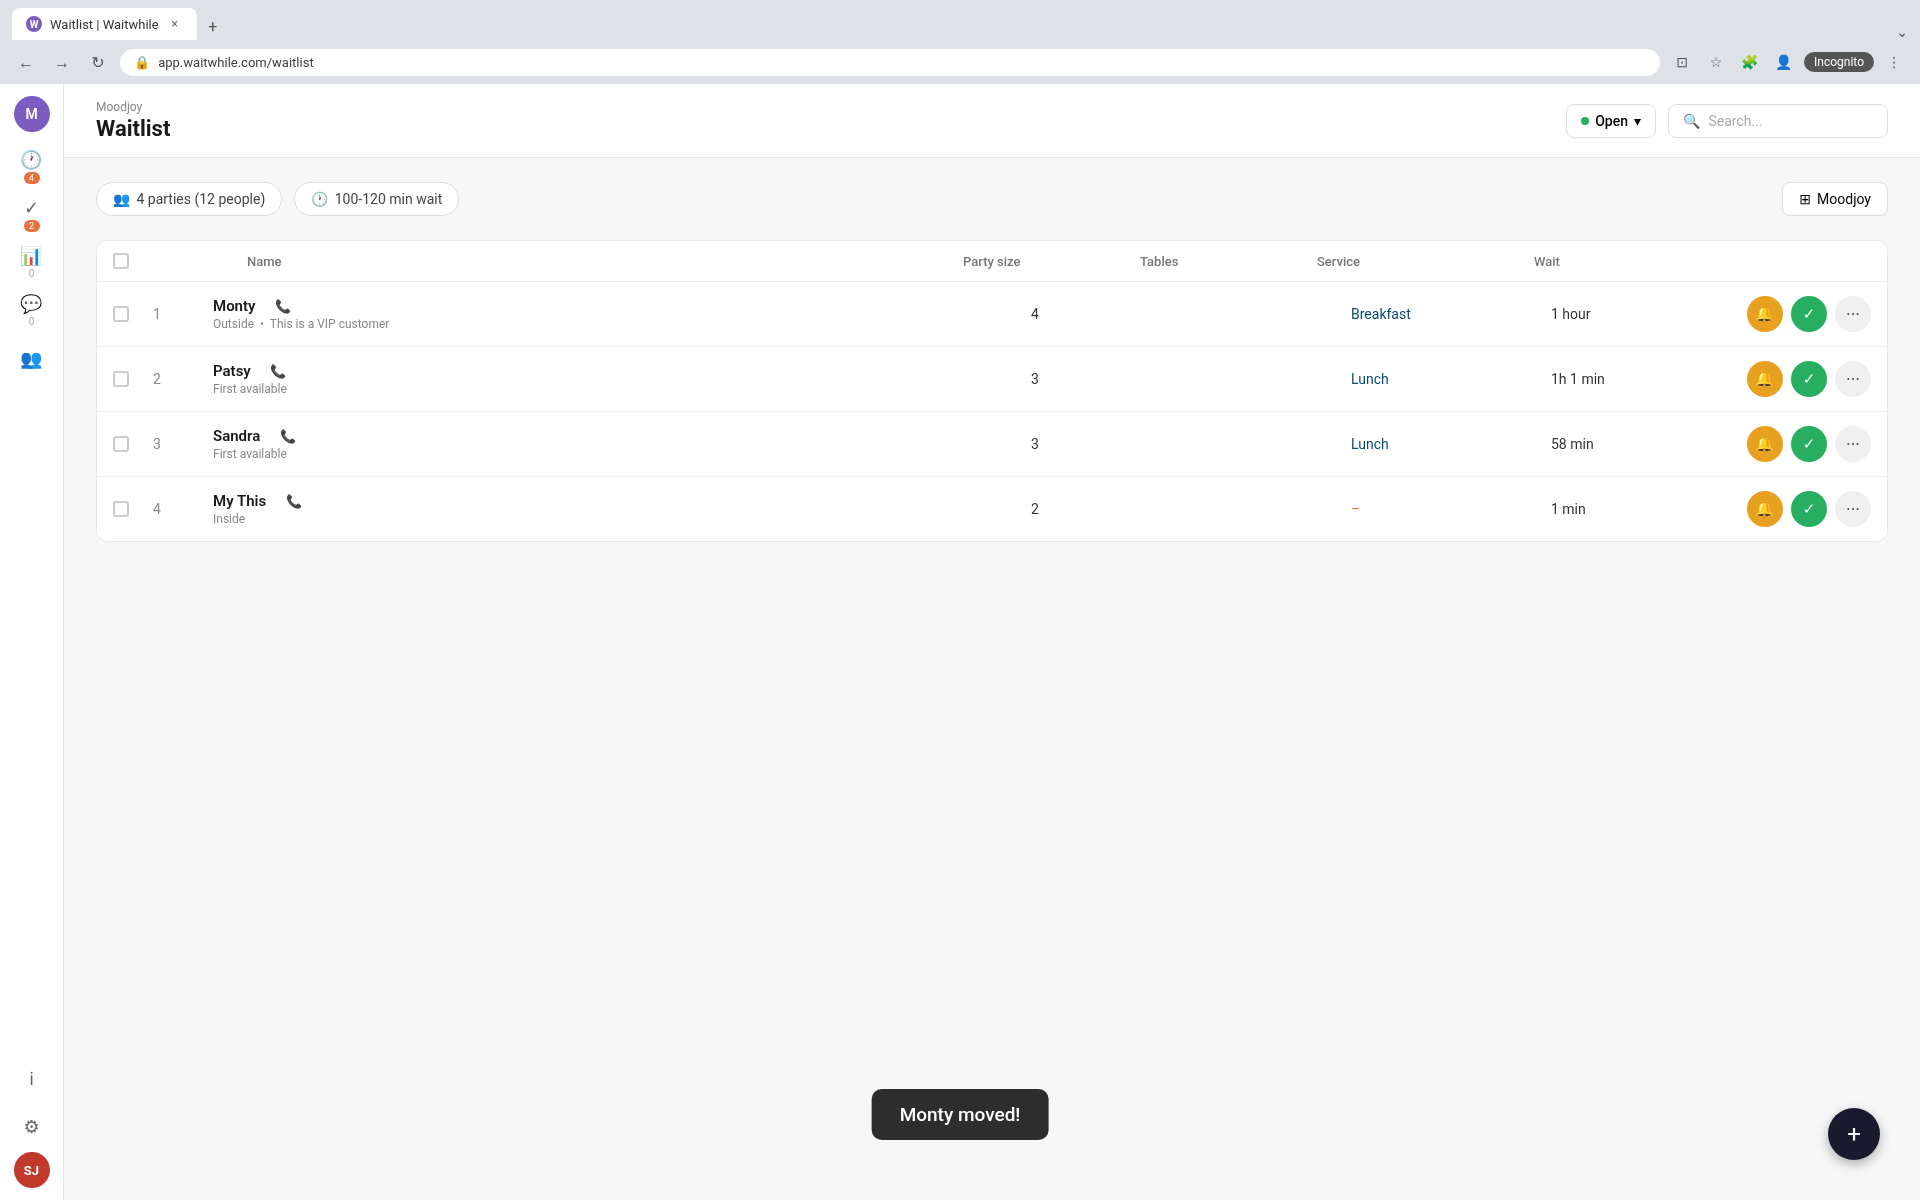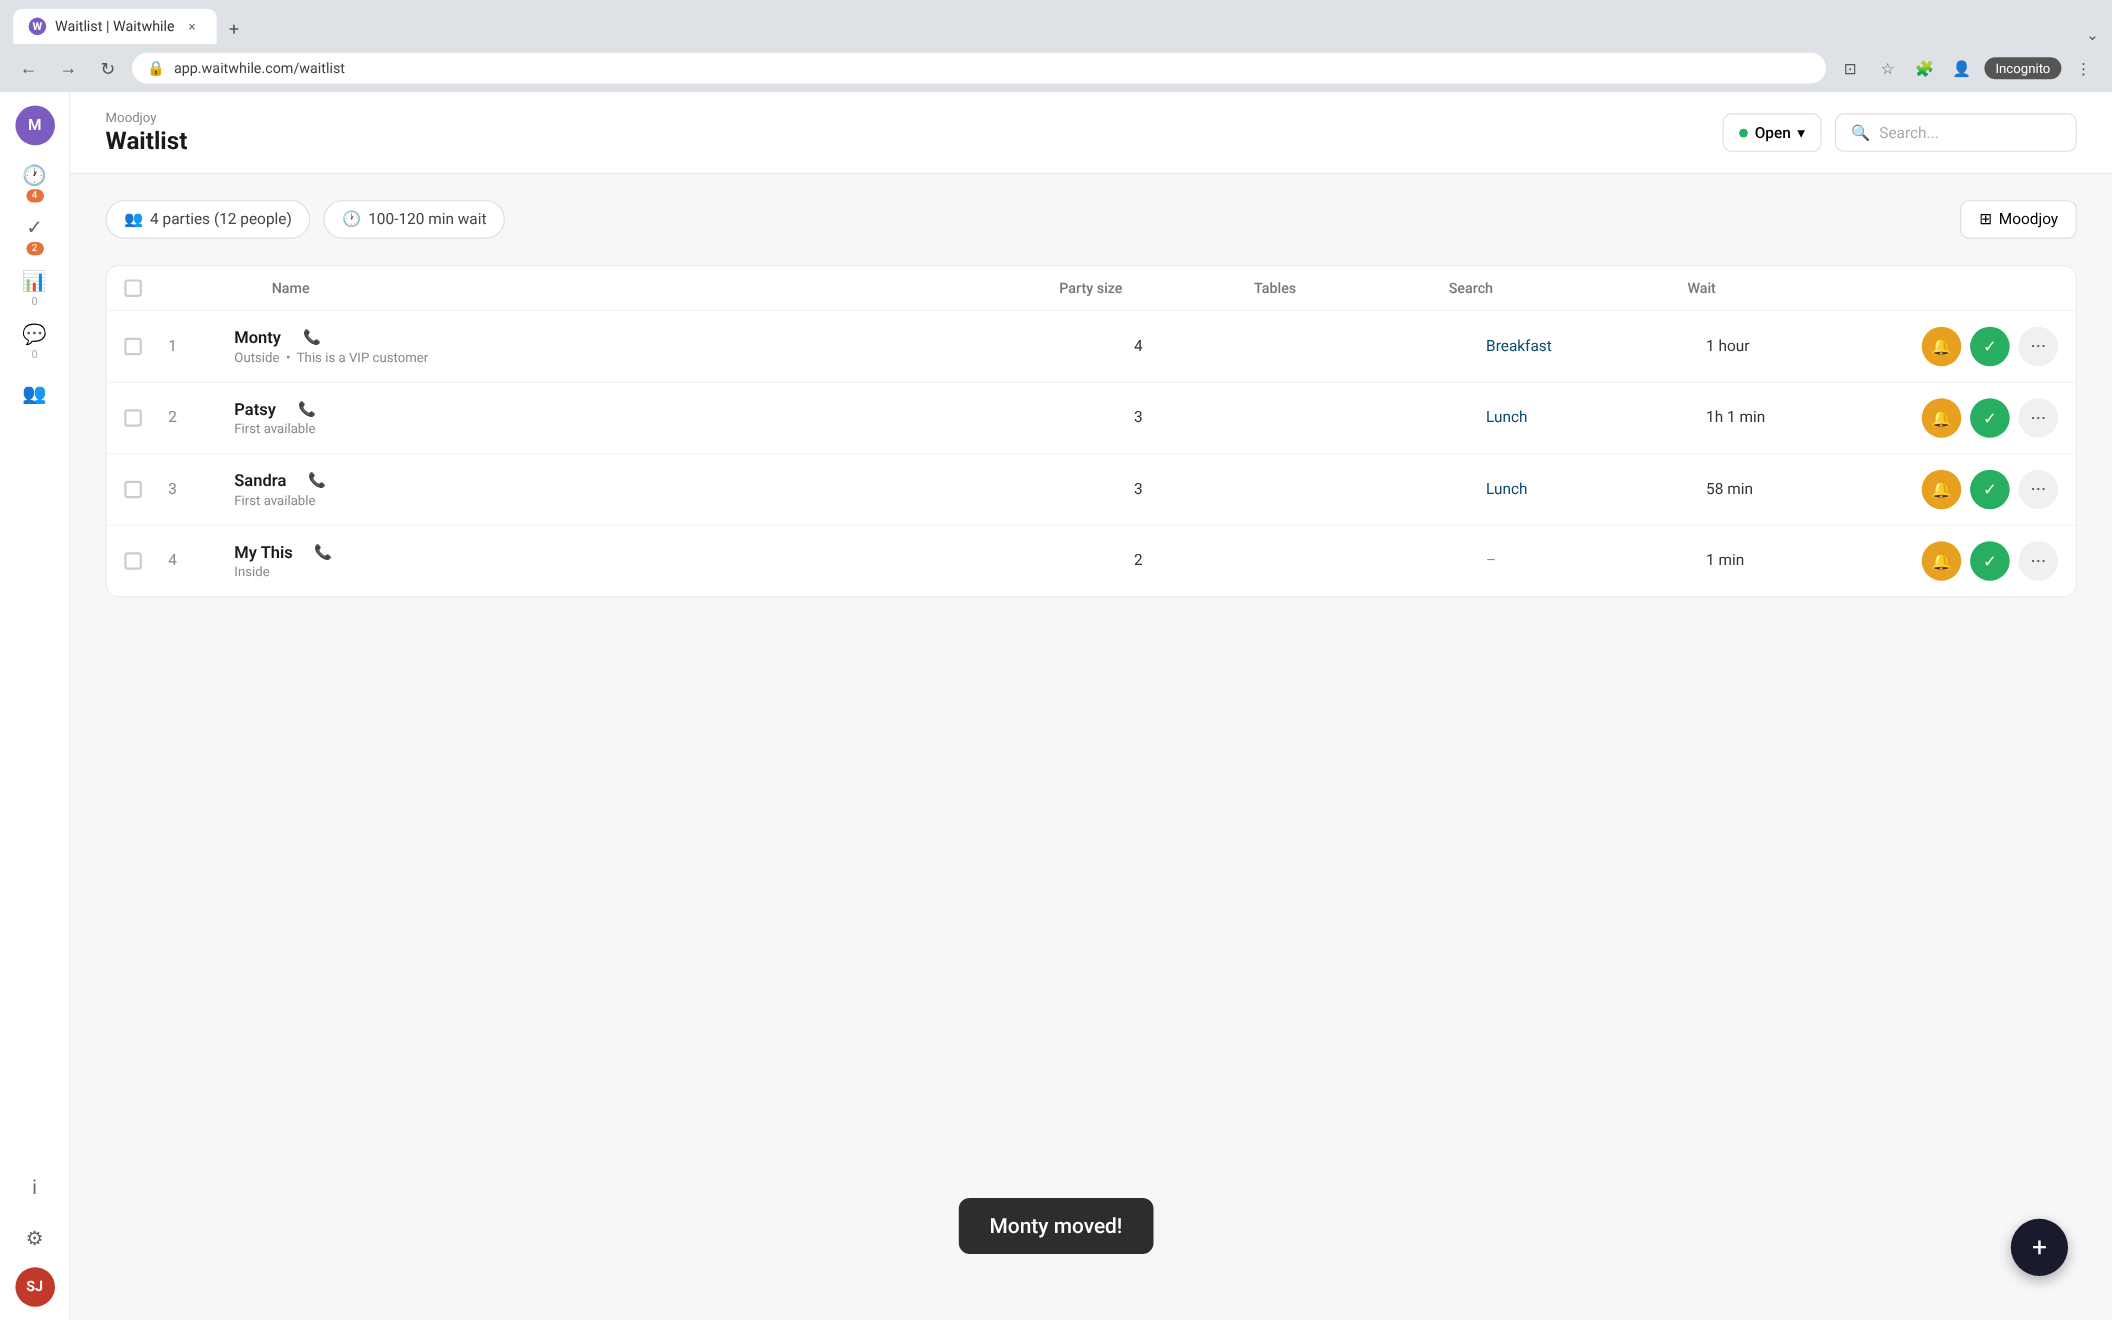--- a/index.html
+++ b/index.html
@@ -201,21 +201,21 @@
       </div>
 
       <div class="waitlist-table">
 
         <div class="table-header">
           <div class="checkbox"></div>
           <div class="table-header-cell"></div>
           <div class="table-header-cell">Name</div>
           <div class="table-header-cell">Party size</div>
           <div class="table-header-cell">Tables</div>
-          <div class="table-header-cell">Search</div>
+          <div class="table-header-cell">Service</div>
           <div class="table-header-cell">Wait</div>
           <div class="table-header-cell"></div>
         </div>
 
         <div class="table-row">
           <div class="checkbox"></div>
           <div class="row-num">1</div>
           <div class="row-name">
             <div class="row-name-main">
               <span>Monty</span>

